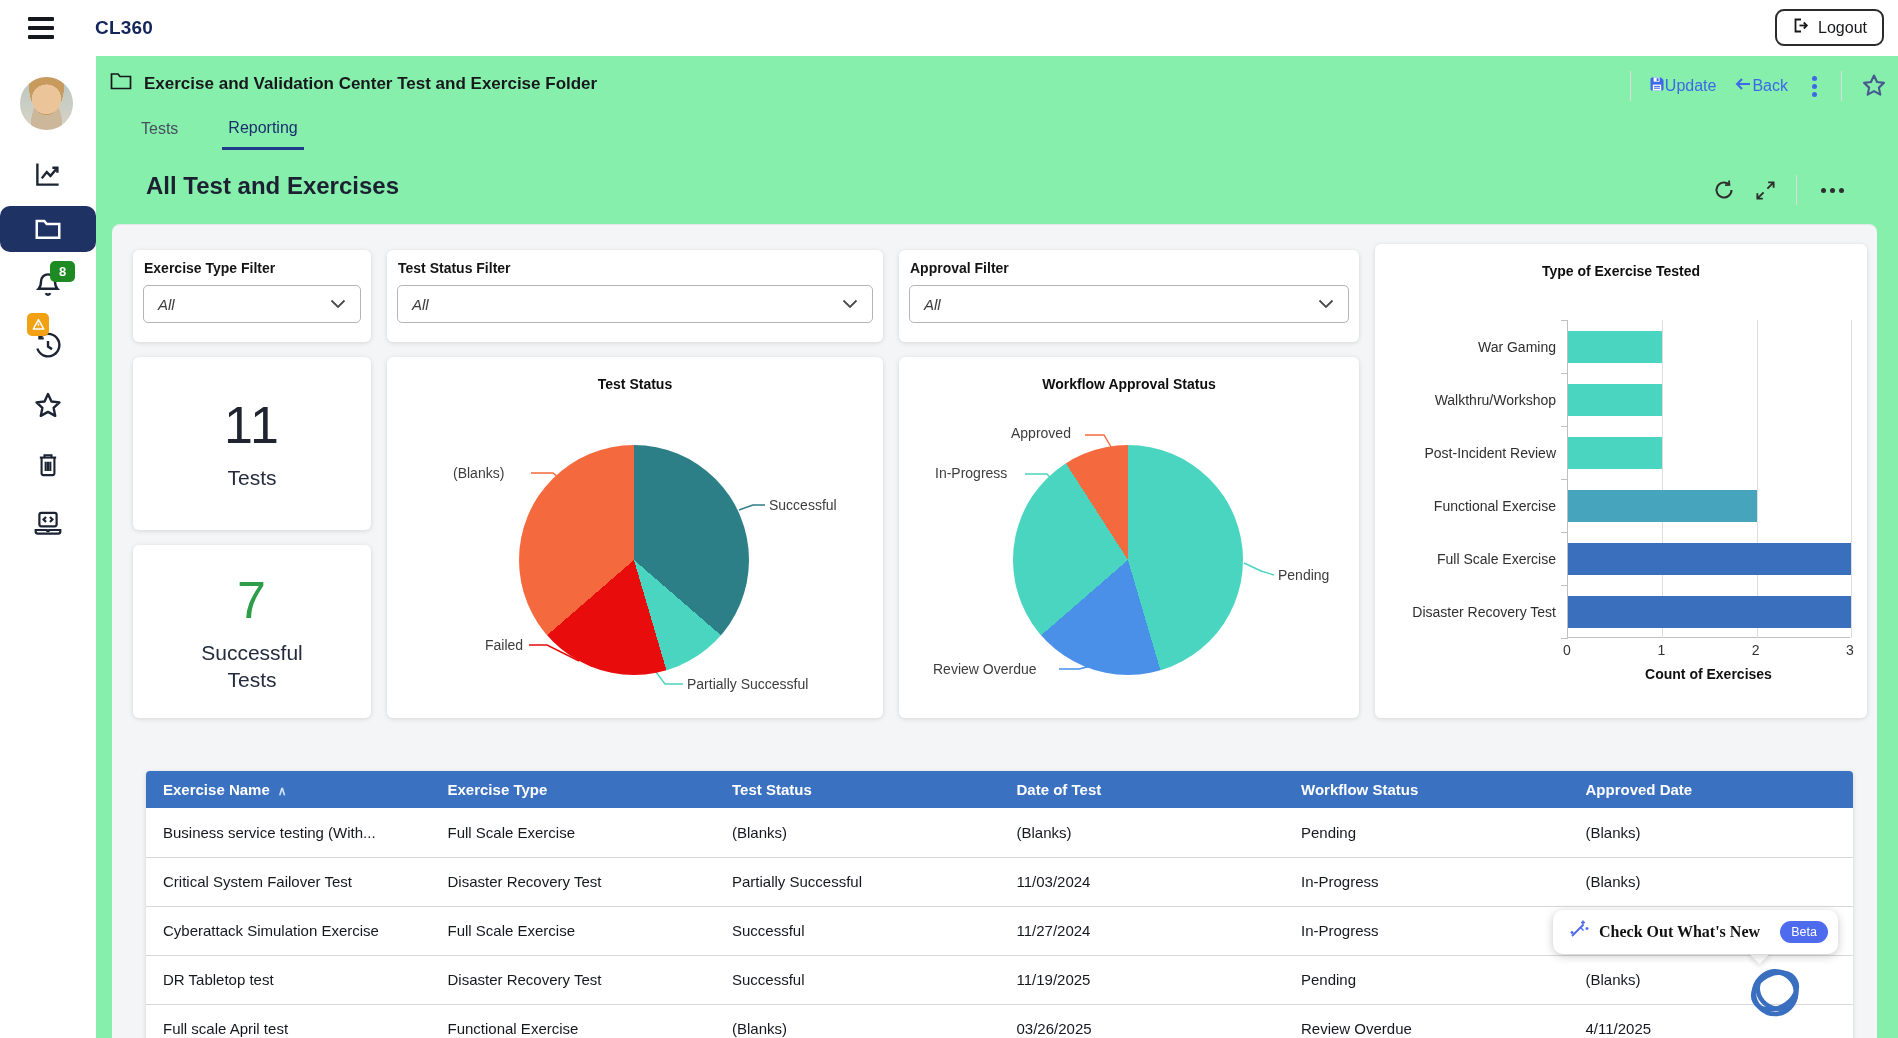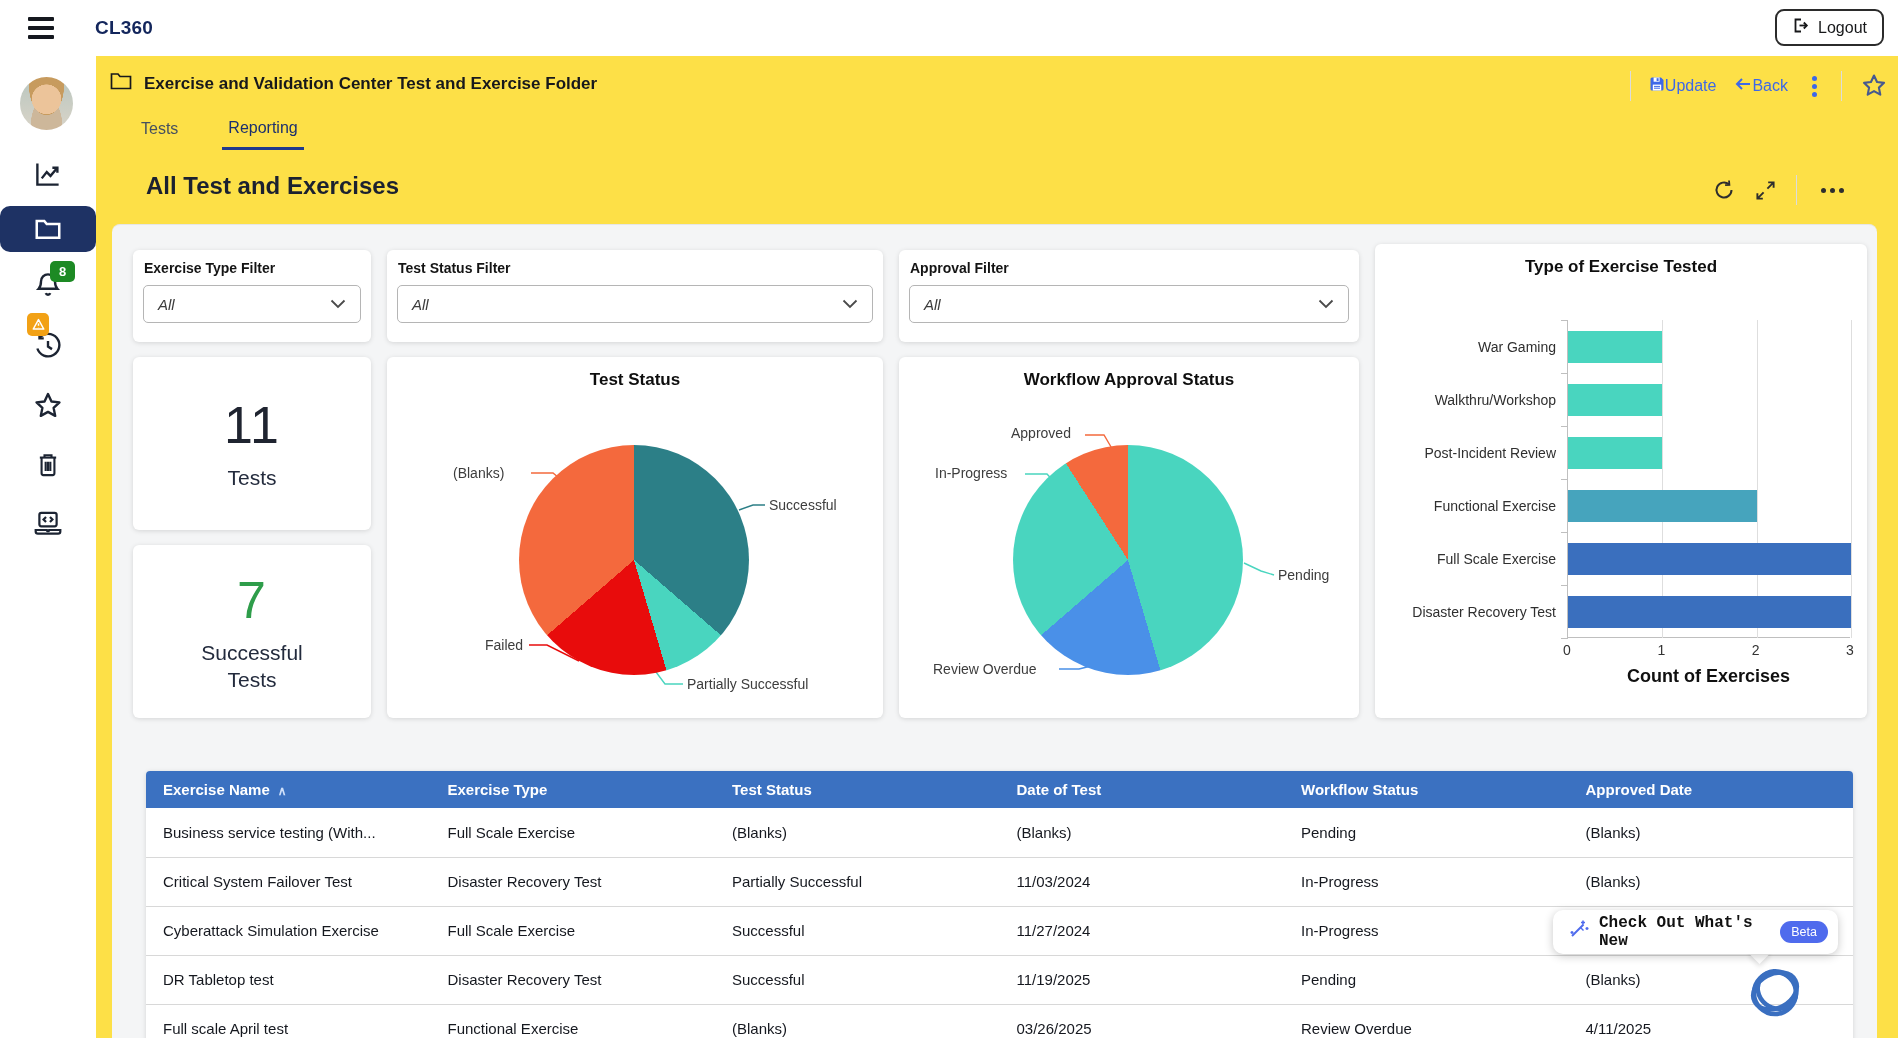--- a/index.html
+++ b/index.html
@@ -1,18 +1,18 @@
 <!DOCTYPE html>
 <html><head>
 <meta charset="utf-8">
 <style>
   *{box-sizing:border-box;margin:0;padding:0}
   html,body{width:1898px;height:1038px;overflow:hidden;background:#fff;
     font-family:"Liberation Sans",sans-serif;color:#1c2433}
-  .page{position:relative;width:1898px;height:1038px;background:#fde047;overflow:hidden}
+  .page{position:relative;width:1898px;height:1038px;background:#86efac;overflow:hidden}
 
   
   .topbar{position:absolute;left:0;top:0;width:1898px;height:56px;background:#fff}
   .hamburger{position:absolute;left:28px;top:17px;width:26px;height:22px;display:flex;flex-direction:column;justify-content:space-between;cursor:pointer}
   .hamburger span{display:block;height:4px;background:#15181f;border-radius:1px}
   .logo{position:absolute;left:95px;top:0;height:56px;line-height:56px;font-size:19px;font-weight:bold;color:#13265c;letter-spacing:.2px}
   .logout-btn{position:absolute;right:14px;top:9px;height:37px;padding:0 15px;display:flex;align-items:center;gap:9px;
     border:2px solid #2b2b2b;border-radius:9px;background:#fff;font-size:16px;color:#17181a;cursor:pointer}
 
   
@@ -55,48 +55,48 @@
 
   .filter-label{position:absolute;left:11px;top:10px;font-size:14px;font-weight:bold;color:#141414}
   .select{position:absolute;left:10px;right:10px;top:35px;height:38px;border:1px solid #b5b5b5;border-radius:5px;background:#fff;
     display:flex;align-items:center;padding:0 14px;cursor:pointer}
   .select .val{font-style:italic;font-size:15px;color:#3c3c3c;flex:1}
 
   .kpi{display:flex;flex-direction:column;align-items:center;justify-content:center;text-align:center}
   .kpi .num{font-size:52px;font-weight:500;letter-spacing:1px}
   .kpi .lbl{font-size:21px;color:#232b3d;margin-top:10px;line-height:1.25;max-width:150px}
 
-  .chart-title{position:absolute;left:0;right:0;top:13px;text-align:center;font-size:17px;font-weight:bold;color:#0e0e0e}
+  .chart-title{position:absolute;left:0;right:0;top:19px;text-align:center;font-size:14px;font-weight:bold;color:#0e0e0e}
   .pie{position:absolute;width:230px;height:230px;border-radius:50%;cursor:pointer}
   .pie-label{position:absolute;font-size:14px;color:#3d3d3d;white-space:nowrap}
   .pie-leaders{position:absolute;left:0;top:0;pointer-events:none}
 
   
   .bar-card{overflow:hidden}
   .bar-plot{position:absolute;left:192px;top:76px;width:283px;height:318px;border-left:1px solid #bfbfbf;border-bottom:1px solid #bfbfbf}
   .gridline{position:absolute;top:0;width:1px;height:318px;background:#dedede}
   .bar{position:absolute;height:32px;cursor:pointer}
   .ytick{position:absolute;left:-7px;width:7px;height:1px;background:#bfbfbf}
   .bar-cat{position:absolute;left:0;width:181px;text-align:right;font-size:14px;color:#2f2f2f;height:20px;line-height:20px;white-space:nowrap}
   .bar-xtick{position:absolute;top:398px;width:26px;text-align:center;font-size:14px;color:#333}
-  .bar-xlabel{position:absolute;left:192px;width:283px;top:422px;text-align:center;font-size:18px;font-weight:bold;color:#101010}
+  .bar-xlabel{position:absolute;left:192px;width:283px;top:422px;text-align:center;font-size:14px;font-weight:bold;color:#101010}
 
   
   .table-card{left:146px;top:771px;width:1707px;height:320px;border-radius:4px;overflow:hidden}
   table{width:100%;border-collapse:collapse;table-layout:fixed}
   thead th{background:#3b71c1;color:#fff;font-size:15px;font-weight:bold;text-align:left;height:37px;padding:0 0 0 17px;cursor:pointer}
   tbody td{font-size:15px;color:#15181f;height:49px;padding:0 0 0 17px;background:#fff;border-bottom:1px solid #d8d8d8;
     white-space:nowrap;overflow:hidden;text-overflow:ellipsis}
   tbody tr{cursor:pointer}
   .sort-ind{color:#cfe0fa;font-size:12px;font-weight:bold;margin-left:8px}
 
   
   .whatsnew{position:absolute;left:1553px;top:910px;width:285px;height:44px;background:#fff;border-radius:10px;
     box-shadow:0 2px 10px rgba(0,0,0,.22);display:flex;align-items:center;gap:10px;padding:0 10px 0 14px;cursor:pointer;z-index:8}
-  .whatsnew .wn-text{font-family:Liberation Mono, monospace;font-weight:bold;font-size:16px;color:#111;flex:1}
+  .whatsnew .wn-text{font-family:Liberation Serif, serif;font-weight:bold;font-size:16px;color:#111;flex:1}
   .beta{background:#4f6bed;color:#fff;font-size:12.5px;padding:4px 11px;border-radius:13px}
   .wn-arrow{position:absolute;left:1752px;top:946px;width:15px;height:15px;background:#fff;transform:rotate(45deg);
     box-shadow:2px 2px 5px rgba(0,0,0,.12);z-index:7}
 </style>
 </head>
 <body>
 
 <div class="page">
 
   <div class="topbar">

